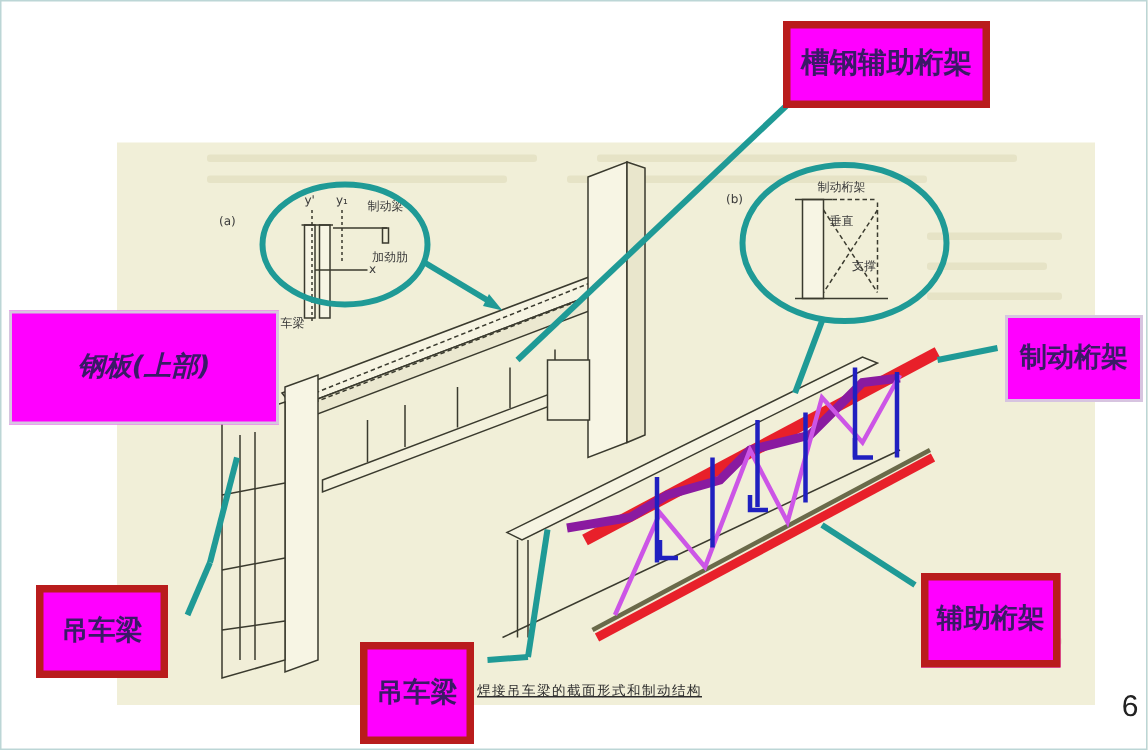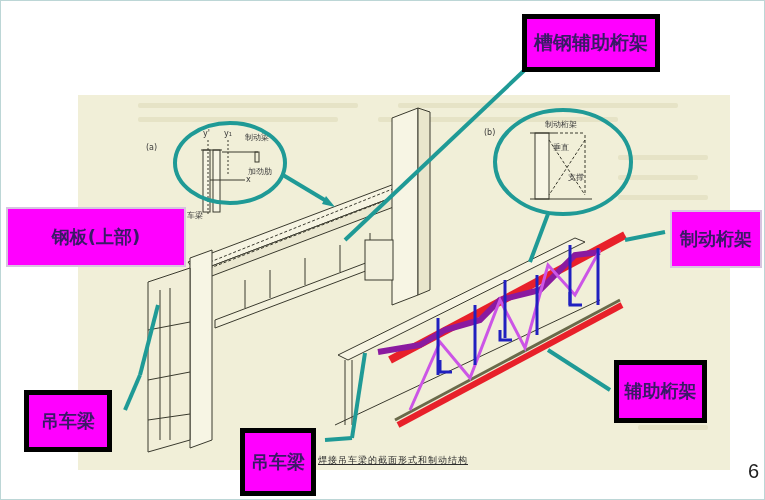--- a/index.html
+++ b/index.html
@@ -2,21 +2,21 @@
 <html><head>
   <meta charset="utf-8">
   <style>
     html,body{margin:0;padding:0;}
     body{width:765px;height:500px;background:#ffffff;position:relative;overflow:hidden;font-family:"DejaVu Sans",sans-serif;}
     .frame{position:absolute;left:0;top:0;width:763px;height:498px;border:1px solid #bcd6d6;}
     .scan{position:absolute;left:78px;top:95px;width:652px;height:375px;background:#f1efd8;}
     .scan-text{position:absolute;height:5px;background:#e6e3c6;border-radius:2px;}
     svg.art{position:absolute;left:0;top:0;}
     .label{position:absolute;background:#ff00ff;color:#3a1a66;font-weight:bold;display:flex;align-items:center;justify-content:center;text-align:center;box-sizing:border-box;line-height:1.15;}
-    .label.teal{border:5px solid #000000;}
+    .label.teal{border:5px solid #b91c1c;}
     .label.thin{border:2px solid #d7c4e0;}
     .caption{position:absolute;font-size:9px;color:#2d2d2d;letter-spacing:1px;}
     .page-num{position:absolute;right:6px;top:460px;font-size:20px;color:#222;font-family:"Liberation Sans",sans-serif;}
     .small-t{font-size:8px;fill:#3a3a3a;}
   </style>
 </head>
 <body>
 
 <div class="frame"></div>
 
@@ -132,35 +132,35 @@
     <line x1="365" y1="353" x2="352" y2="438"></line>
     <line x1="352" y1="438" x2="325" y2="440"></line>
     <line x1="548" y1="350" x2="610" y2="390"></line>
   </g>
 </svg>
 
 <div class="label teal" style="left:522px;top:14px;width:138px;height:58px;font-size:19px;">
   <span>槽钢辅助桁架</span>
 </div>
 
-<div class="label thin" style="left:6px;top:207px;width:180px;height:60px;font-size:18px;flex-direction:row;">
+<div class="label thin" style="left:6px;top:207px;width:180px;height:76px;font-size:18px;flex-direction:row;font-style:italic;">
   <span>钢板(上部)</span>
 </div>
 
 <div class="label thin" style="left:670px;top:210px;width:92px;height:58px;font-size:18px;">
   <span>制动桁架</span>
 </div>
 
 <div class="label teal" style="left:24px;top:390px;width:88px;height:62px;font-size:18px;">
   <span>吊车梁</span>
 </div>
 
 <div class="label teal" style="left:240px;top:428px;width:76px;height:68px;font-size:18px;">
   <span>吊车梁</span>
 </div>
 
-<div class="label teal" style="left:614px;top:360px;width:93px;height:63px;font-size:18px;">
+<div class="label teal" style="left:614px;top:382px;width:93px;height:63px;font-size:18px;">
   <span>辅助桁架</span>
 </div>
 
 <div class="caption" style="left:318px;top:454px;text-decoration:underline;">焊接吊车梁的截面形式和制动结构</div>
 
 <div class="page-num">6</div>
 
 </body></html>

